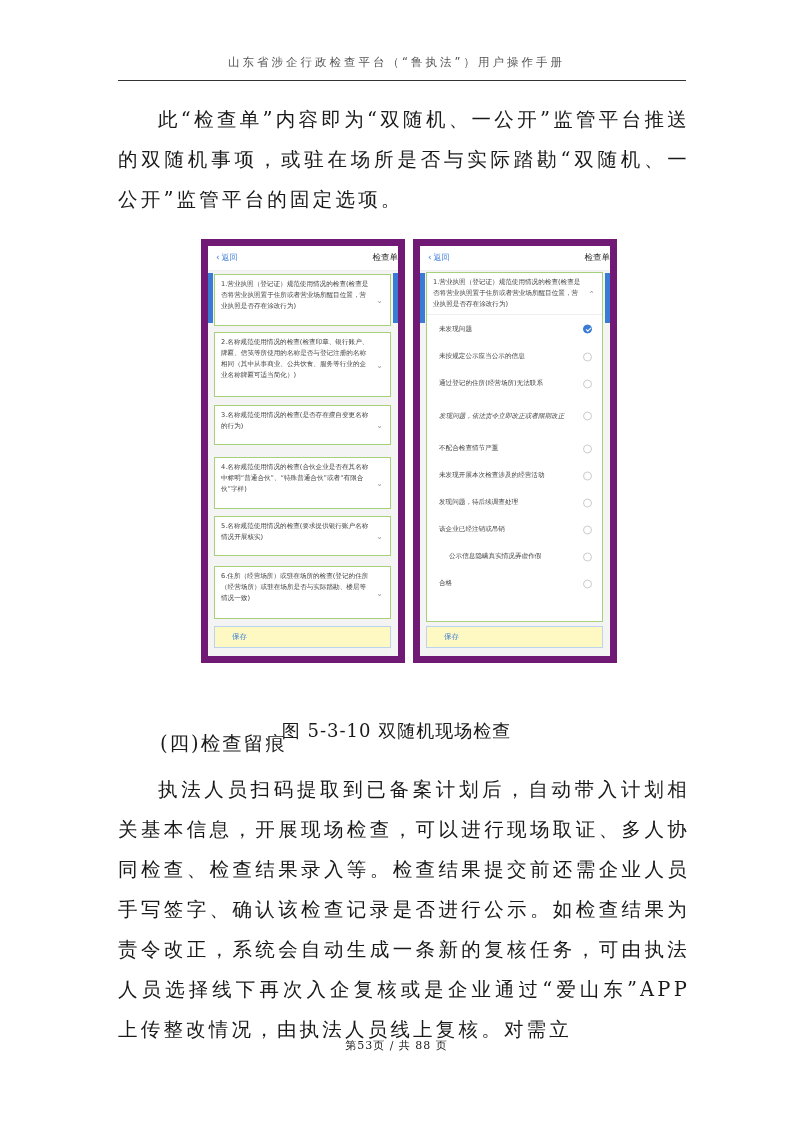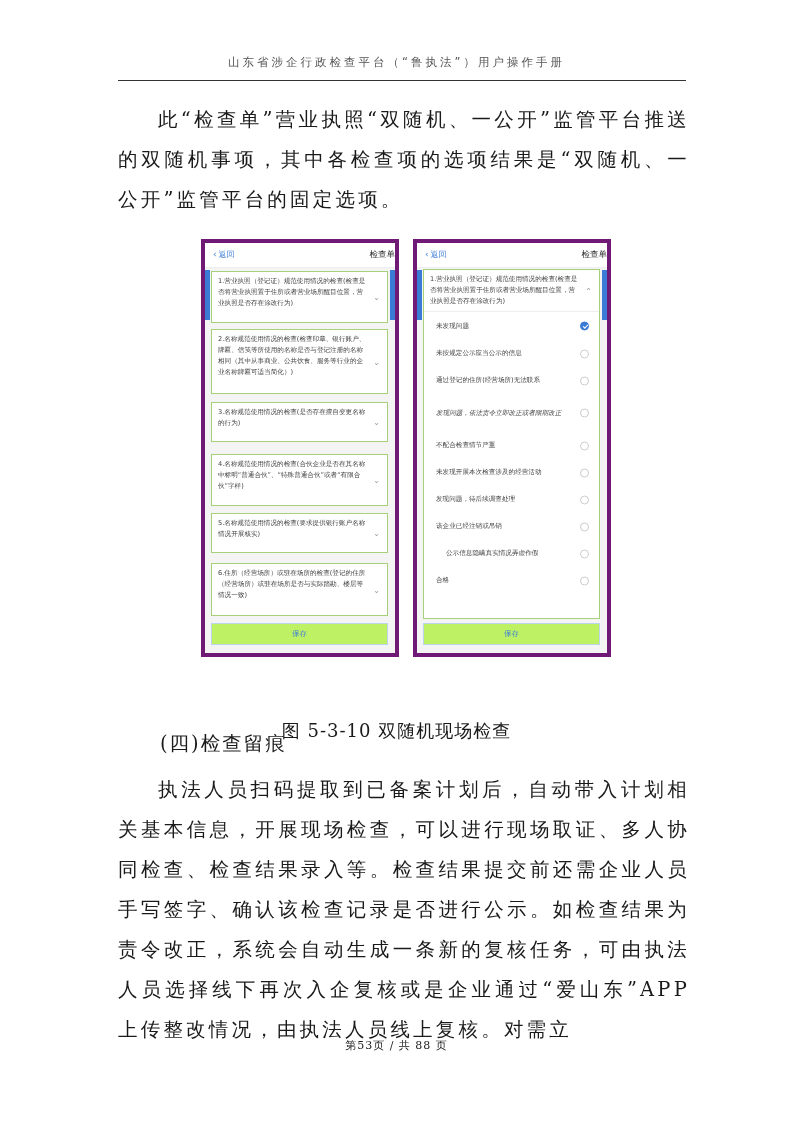--- a/index.html
+++ b/index.html
@@ -11,60 +11,60 @@
                  border-top:1.5px solid #333; }
   .para { position:absolute; left:118px; width:572px; font-size:19.5px; letter-spacing:3.2px;
           line-height:40px; text-align:justify; }
   .para p { margin:0; }
   .indent { text-indent:40px; }
   .caption { position:absolute; left:0; width:793px; top:680px; text-align:center; font-size:18px; letter-spacing:1px;margin-top:39px; }
   .section-title { position:absolute; left:160px; top:730px; font-size:19.5px; letter-spacing:2px; }
   .footer { position:absolute; left:0; width:793px; top:1038px; text-align:center; font-size:11px; letter-spacing:1px; }
 
   
-  .phone { position:absolute; top:239px; width:190px; height:410px; border:4px solid #701a75;
+  .phone { position:absolute; top:239px; width:190px; height:410px; border:7px solid #701a75;
            background:#f4f4f4; font-family:"DejaVu Sans",sans-serif; overflow:hidden; }
   .phone.left { left:201px; }
   .phone.right { left:413px; }
   .topbar { height:24px; background:#fff; position:relative; border-bottom:1px solid #eee; }
   .back { position:absolute; left:8px; top:6px; font-size:8px; color:#3d7ed8; }
   .back .chev { font-size:9px; margin-right:2px; }
   .ptitle { position:absolute; left:0; width:100%; top:6px; text-align:right; font-size:8.5px; color:#333; }
 
   .accent-l { position:absolute; left:0; top:27px; width:5px; height:50px; background:#3a7bd5; }
   .accent-r { position:absolute; right:0; top:27px; width:5px; height:50px; background:#3a7bd5; }
 
   .card { position:absolute; left:6px; width:177px; background:#fff; border:1.5px solid #a6d07a;
           box-sizing:border-box; padding:4px 18px 4px 6px; font-size:6.6px; line-height:11px; color:#444; }
   .card .chev { position:absolute; right:7px; top:50%; transform:translateY(-50%); color:#999; font-size:8px; }
 
-  .save { position:absolute; left:6px; width:177px; top:380px; height:22px; background:#bef264;
-          border:1px solid #bcd3ee; box-sizing:border-box; text-align:center; line-height:20px;
-          font-size:7.5px; color:#3d7ed8; }
+  .save { position:absolute; left:6px; width:177px; top:380px; height:22px; background:#fef9c3;
+          border:1px solid #bcd3ee; box-sizing:border-box; text-align:left; line-height:20px;
+          font-size:7.5px; color:#3d7ed8;padding-left:17px; }
 
   .expanded { position:absolute; left:6px; top:26px; width:177px; height:350px; background:#fff;
               border:1.5px solid #a6d07a; border-top:none; box-sizing:border-box; }
   .exp-head { position:relative; padding:4px 18px 4px 6px; font-size:6.6px; line-height:11px; color:#444;
               border-top:1.5px solid #a6d07a; border-bottom:1px solid #eee; }
   .exp-head .chev { position:absolute; right:7px; top:50%; transform:translateY(-50%); color:#999; font-size:8px; }
   .opt { position:relative; font-size:6.6px; color:#444; padding:0 24px 0 12px; display:flex; align-items:center; }
   .radio { position:absolute; right:10px; top:50%; transform:translateY(-50%); width:9px; height:9px;
            border:1px solid #ccc; border-radius:50%; box-sizing:border-box; }
   .radio.checked { background:#3a7bd5; border-color:#3a7bd5; }
   .radio.checked::after { content:""; position:absolute; left:2.5px; top:1px; width:2px; height:4px;
            border:solid #fff; border-width:0 1.2px 1.2px 0; transform:rotate(45deg); }
 </style>
 </head>
 <body>
 
 <div class="header">山东省涉企行政检查平台（“鲁执法”）用户操作手册</div>
 <div class="header-rule"></div>
 
 <div class="para" style="top:100px;">
-  <p class="indent">此“检查单”营业执照“双随机、一公开”监管平台推送的双随机事项，其中各检查项的选项结果是“双随机、一公开”监管平台的固定选项。</p>
+  <p class="indent">此“检查单”内容即为“双随机、一公开”监管平台推送的双随机事项，或驻在场所是否与实际踏勘“双随机、一公开”监管平台的固定选项。</p>
 </div>
 
 <div class="phone left">
   <div class="topbar">
     <span class="back"><span class="chev">‹</span><span>返回</span></span>
     <div class="ptitle">检查单</div>
   </div>
   <div class="accent-l"></div>
   <div class="accent-r" style="top:27px;"></div>
 

